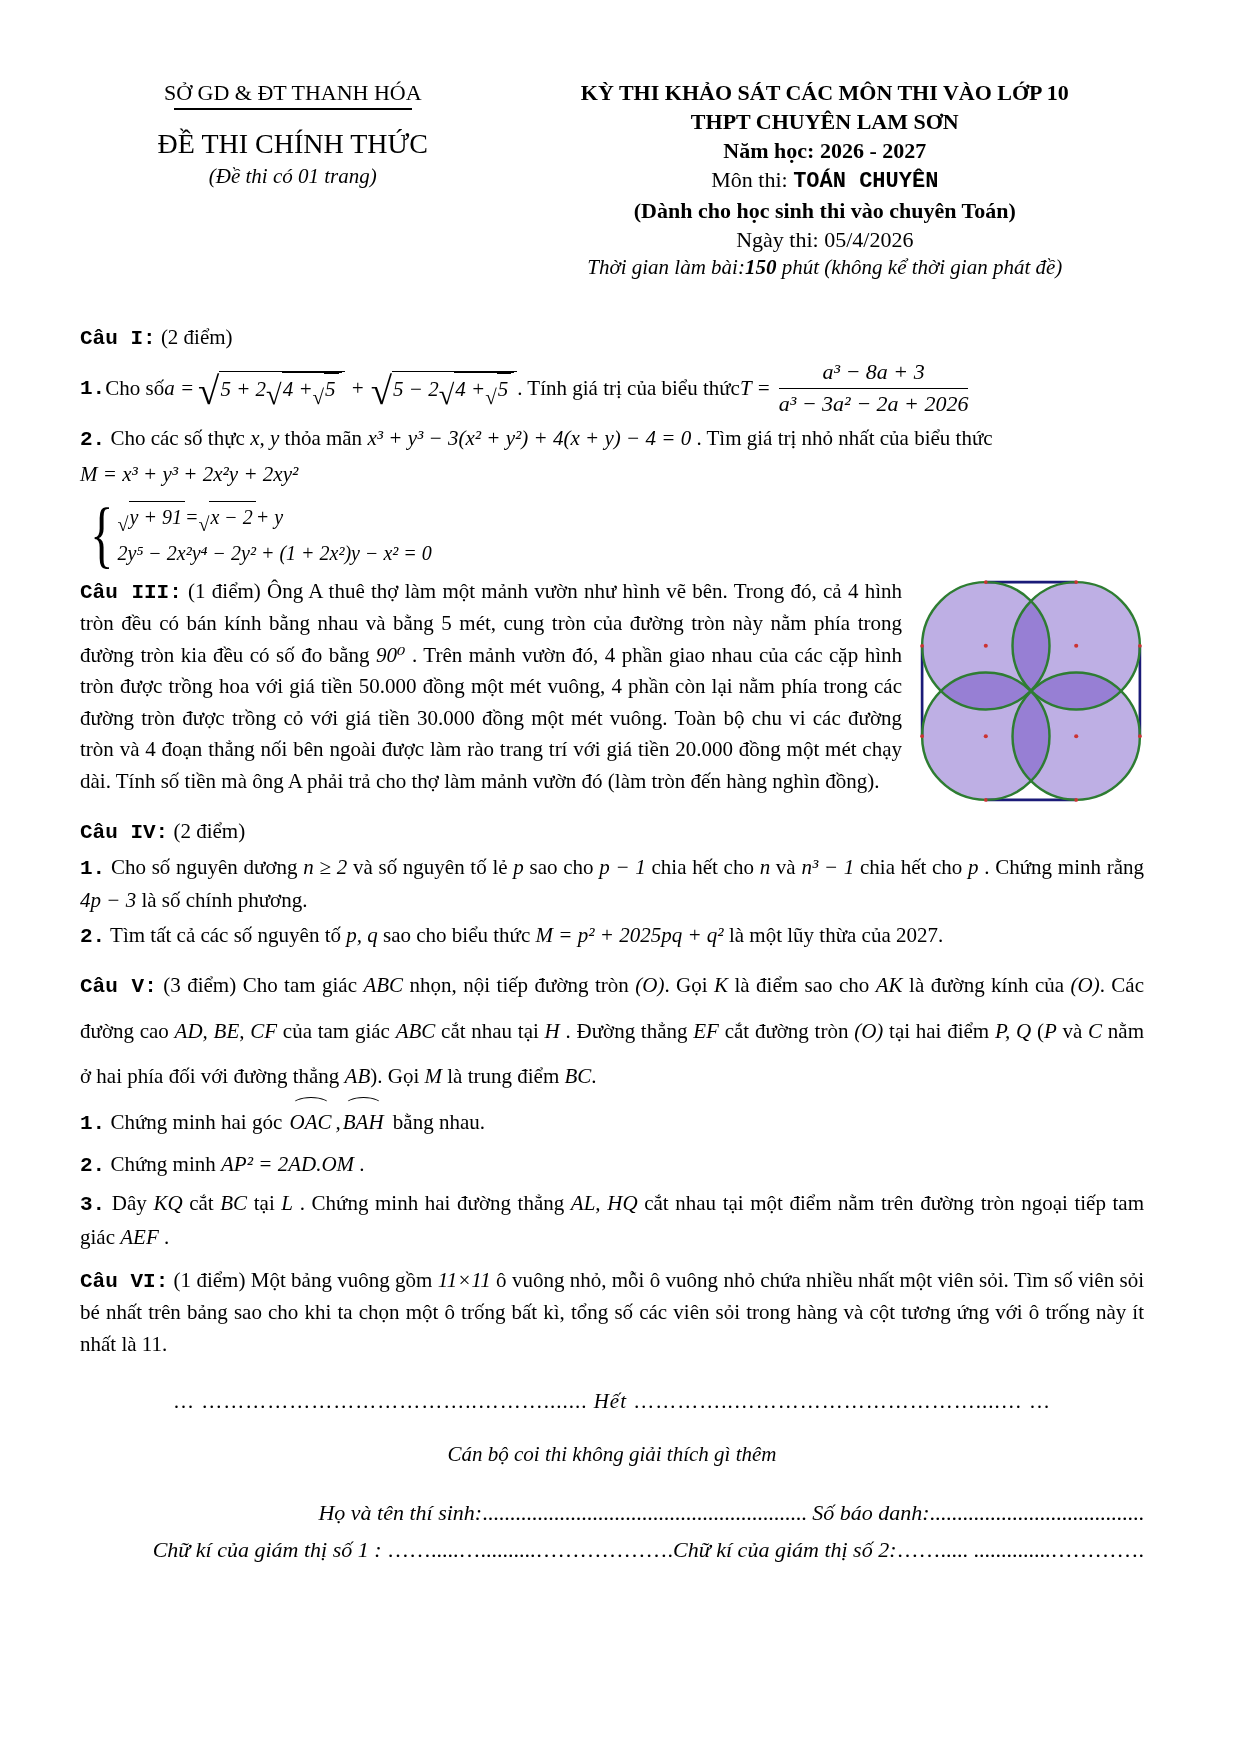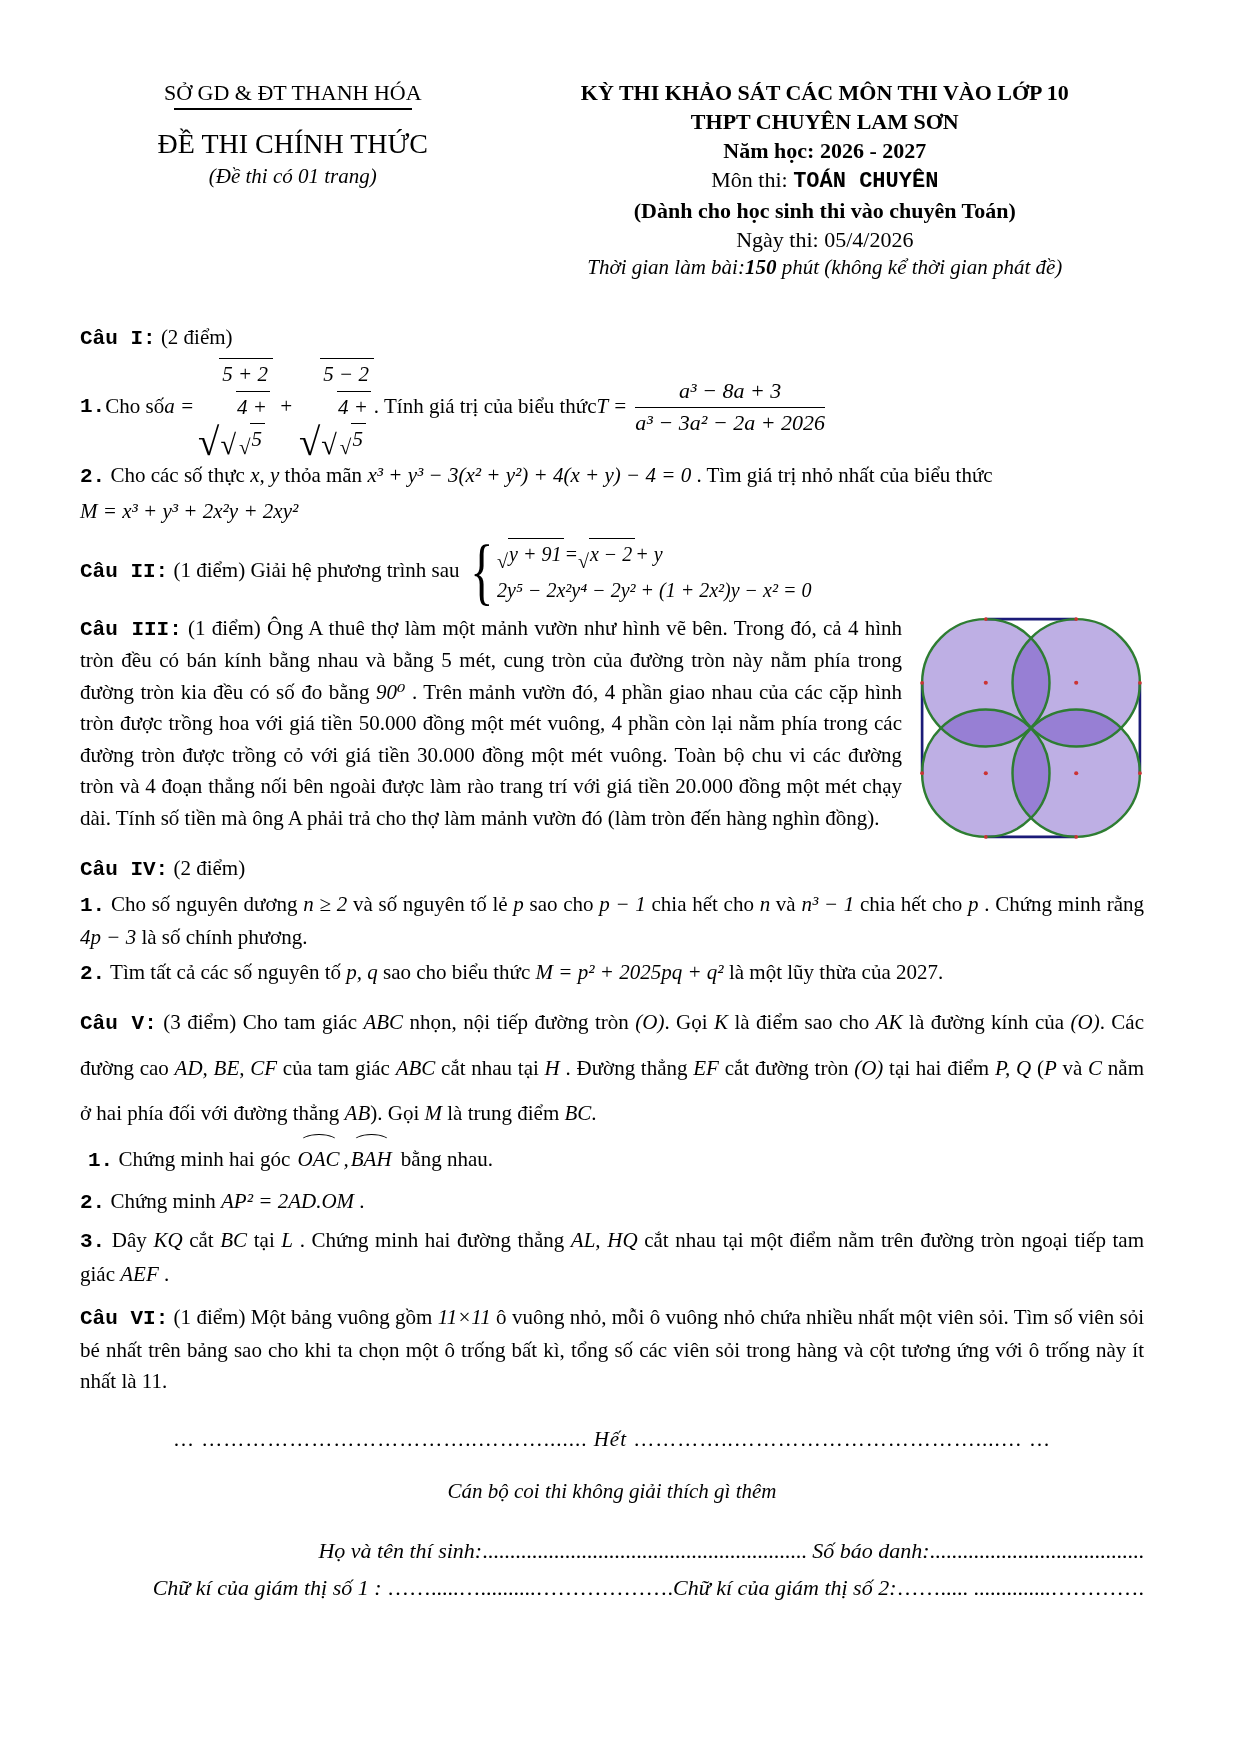--- a/index.html
+++ b/index.html
@@ -27,21 +27,21 @@
   .h-left .l3{font-size:28px;margin-top:10px;}
   .h-left .l4{font-style:italic;font-size:21px;}
   .h-right .r1,.h-right .r2,.h-right .r3,.h-right .r5{font-weight:bold;font-size:22px;}
   .h-right .r4,.h-right .r6{font-size:22px;}
   .h-right .r7{font-size:21px;}
   
   .sqrt{display:inline-flex;align-items:flex-end;white-space:nowrap;}
   .sqrt>.rad{line-height:.85;transform:translateY(1px);}
   .sqrt.lg>.rad{font-size:1.85em;line-height:.78;}
   .sqrt.md>.rad{font-size:1.35em;line-height:.8;}
-  .sqrt>.vin{border-top:1.6px solid #000;padding:0 3px 0 1px;display:inline-flex;align-items:center;flex-direction:column;}
+  .sqrt>.vin{border-top:1.6px solid #000;padding:0 3px 0 1px;display:inline-flex;align-items:flex-end;}
   .frac{display:inline-flex;flex-direction:column;text-align:center;font-size:22px;line-height:1.3;margin-left:8px;vertical-align:middle;}
   .frac .fnum{border-bottom:1.6px solid #000;padding:0 10px 1px;}
   .frac .fden{padding-top:1px;}
   .system{display:inline-flex;align-items:center;vertical-align:middle;margin-left:4px;}
   .system .brace{font-size:74px;font-weight:300;line-height:.85;transform:scaleX(.65);margin-right:-2px;}
   .system .rows{display:inline-flex;flex-direction:column;gap:6px;font-size:20px;}
   .system .row{display:inline-flex;align-items:flex-end;}
   .arc{position:relative;margin:0 4px 0 2px;display:inline-block;}
   .arc::before{content:"";position:absolute;left:1px;right:1px;top:-6px;height:8px;
     border:1.7px solid;border-color:#000 transparent transparent transparent;
@@ -130,21 +130,20 @@
       <span class="fden m">a³ − 3a² − 2a + 2026</span>
     </span>
   </p>
 
   <p class="para"><span class="b">2.</span><span> Cho các số thực </span><span class="m">x, y</span><span> thỏa mãn </span><span class="m">x³ + y³ − 3(x² + y²) + 4(x + y) − 4 = 0</span><span> . Tìm giá trị nhỏ nhất của biểu thức</span></p>
   <p class="para"><span class="m">M = x³ + y³ + 2x²y + 2xy²</span></p>
 </div>
 
 <div class="sec">
   <p class="para flexline">
-    <span><span class="b">Câu II:</span><span> (1 điểm) Giải hệ phương trình sau</span></span>
     <span class="system">
       <span class="brace">{</span>
       <span class="rows">
         <span class="row">
           <span class="sqrt">
             <span class="rad">√</span>
             <span class="vin">
                 <span class="m">y + 91</span>
               </span>
           </span>
@@ -195,21 +194,21 @@
 </div>
 
 <div class="sec clear">
   <p class="para"><span class="b">Câu IV:</span><span> (2 điểm)</span></p>
   <p class="para"><span class="b">1.</span><span> Cho số nguyên dương </span><span class="m">n ≥ 2</span><span> và số nguyên tố lẻ </span><span class="m">p</span><span> sao cho </span><span class="m">p − 1</span><span> chia hết cho </span><span class="m">n</span><span> và </span><span class="m">n³ − 1</span><span> chia hết cho </span><span class="m">p</span><span> . Chứng minh rằng </span><span class="m">4p − 3</span><span> là số chính phương.</span></p>
   <p class="para"><span class="b">2.</span><span> Tìm tất cả các số nguyên tố </span><span class="m">p, q</span><span> sao cho biểu thức </span><span class="m">M = p² + 2025pq + q²</span><span> là một lũy thừa của 2027.</span></p>
 </div>
 
 <div class="sec wide">
   <p class="para"><span class="b">Câu V:</span><span> (3 điểm) Cho tam giác </span><span class="m">ABC</span><span> nhọn, nội tiếp đường tròn </span><span class="m">(O)</span><span>. Gọi </span><span class="m">K</span><span> là điểm sao cho </span><span class="m">AK</span><span> là đường kính của </span><span class="m">(O)</span><span>. Các đường cao </span><span class="m">AD, BE, CF</span><span> của tam giác </span><span class="m">ABC</span><span> cắt nhau tại </span><span class="m">H</span><span> . Đường thẳng </span><span class="m">EF</span><span> cắt đường tròn </span><span class="m">(O)</span><span> tại hai điểm </span><span class="m">P, Q</span><span> (</span><span class="m">P</span><span> và </span><span class="m">C</span><span> nằm ở hai phía đối với đường thẳng </span><span class="m">AB</span><span>). Gọi </span><span class="m">M</span><span> là trung điểm </span><span class="m">BC</span><span>.</span></p>
-  <p class="para" style="line-height:1.9;margin-left:8px;"><span class="b">1.</span><span> Chứng minh hai góc </span><span class="m arc">OAC</span><span class="m">,</span><span class="m arc">BAH</span><span> bằng nhau.</span></p>
+  <p class="para" style="line-height:1.9;"><span class="b">1.</span><span> Chứng minh hai góc </span><span class="m arc">OAC</span><span class="m">,</span><span class="m arc">BAH</span><span> bằng nhau.</span></p>
   <p class="para" style="line-height:1.6;"><span class="b">2.</span><span> Chứng minh </span><span class="m">AP² = 2AD.OM</span><span> .</span></p>
   <p class="para" style="line-height:1.6;"><span class="b">3.</span><span> Dây </span><span class="m">KQ</span><span> cắt </span><span class="m">BC</span><span> tại </span><span class="m">L</span><span> . Chứng minh hai đường thẳng </span><span class="m">AL, HQ</span><span> cắt nhau tại một điểm nằm trên đường tròn ngoại tiếp tam giác </span><span class="m">AEF</span><span> .</span></p>
 </div>
 
 <div class="sec">
   <p class="para"><span class="b">Câu VI:</span><span> (1 điểm) Một bảng vuông gồm </span><span class="m">11×11</span><span> ô vuông nhỏ, mỗi ô vuông nhỏ chứa nhiều nhất một viên sỏi. Tìm số viên sỏi bé nhất trên bảng sao cho khi ta chọn một ô trống bất kì, tổng số các viên sỏi trong hàng và cột tương ứng với ô trống này ít nhất là 11.</span></p>
 </div>
 
 <p class="het"><span>… ………………………………..………....... </span><span class="i">Hết</span><span> …………..……………………………....… …</span></p>
 <p class="note i">Cán bộ coi thi không giải thích gì thêm</p>

